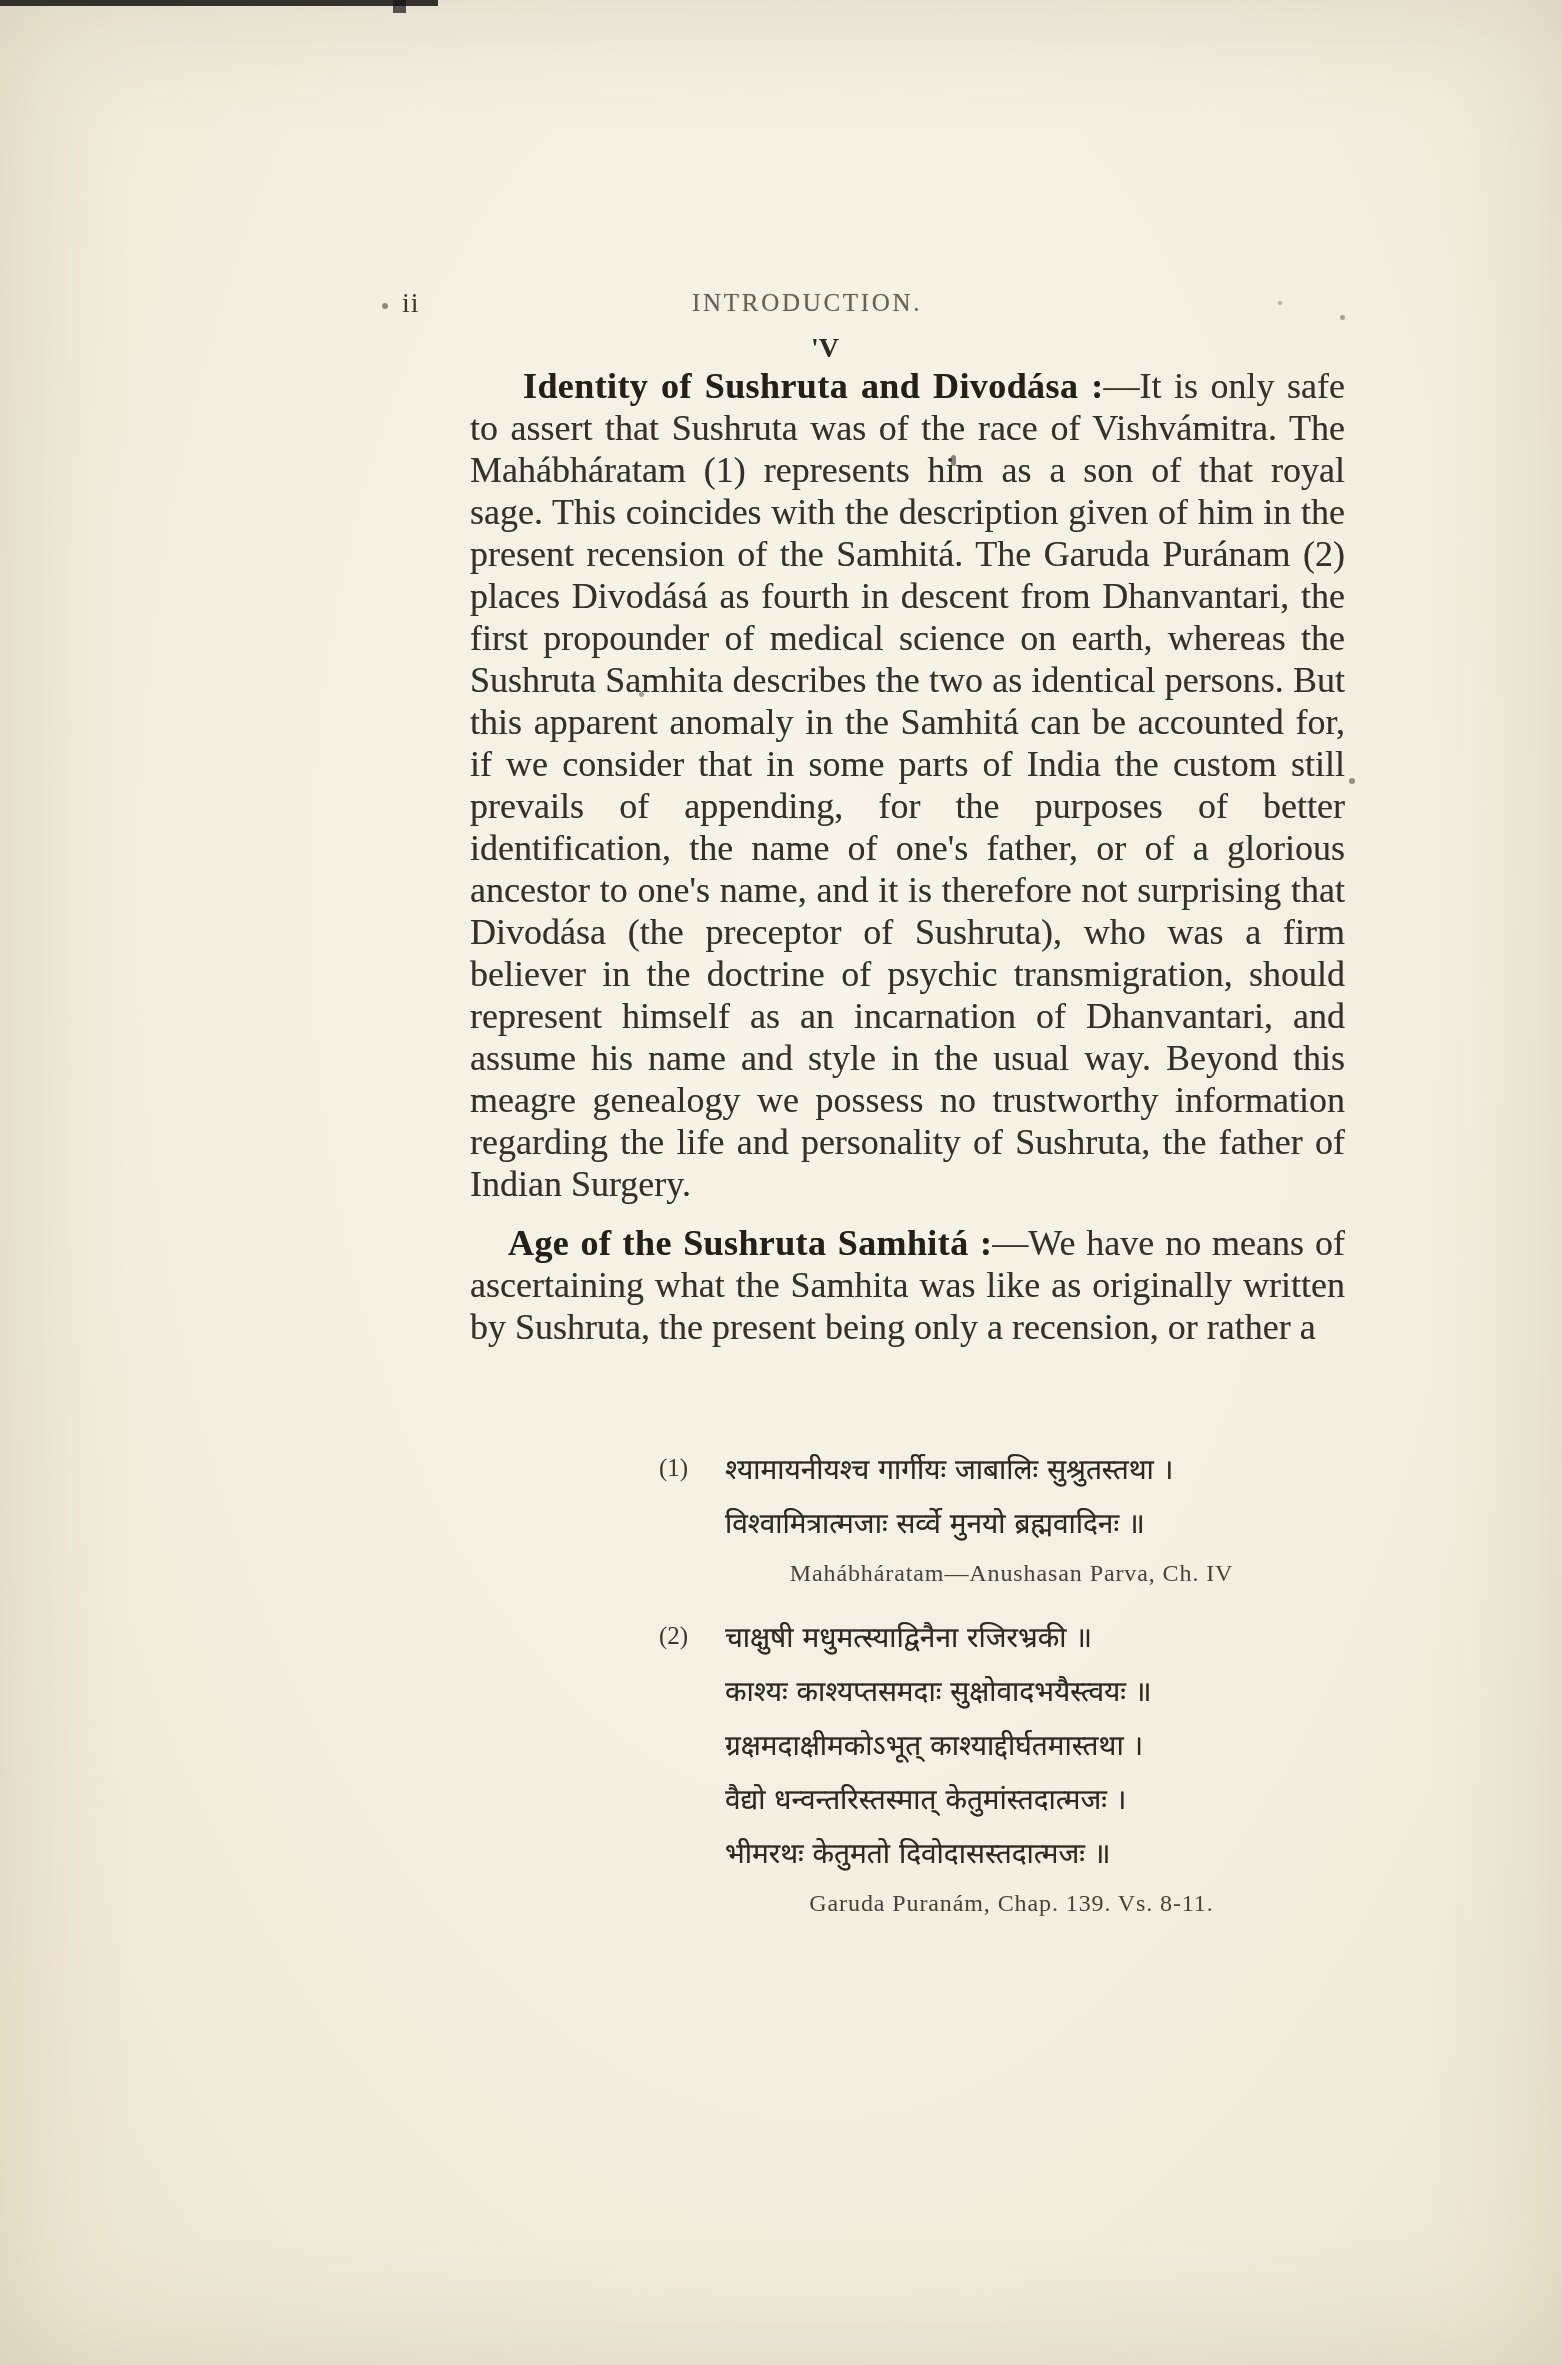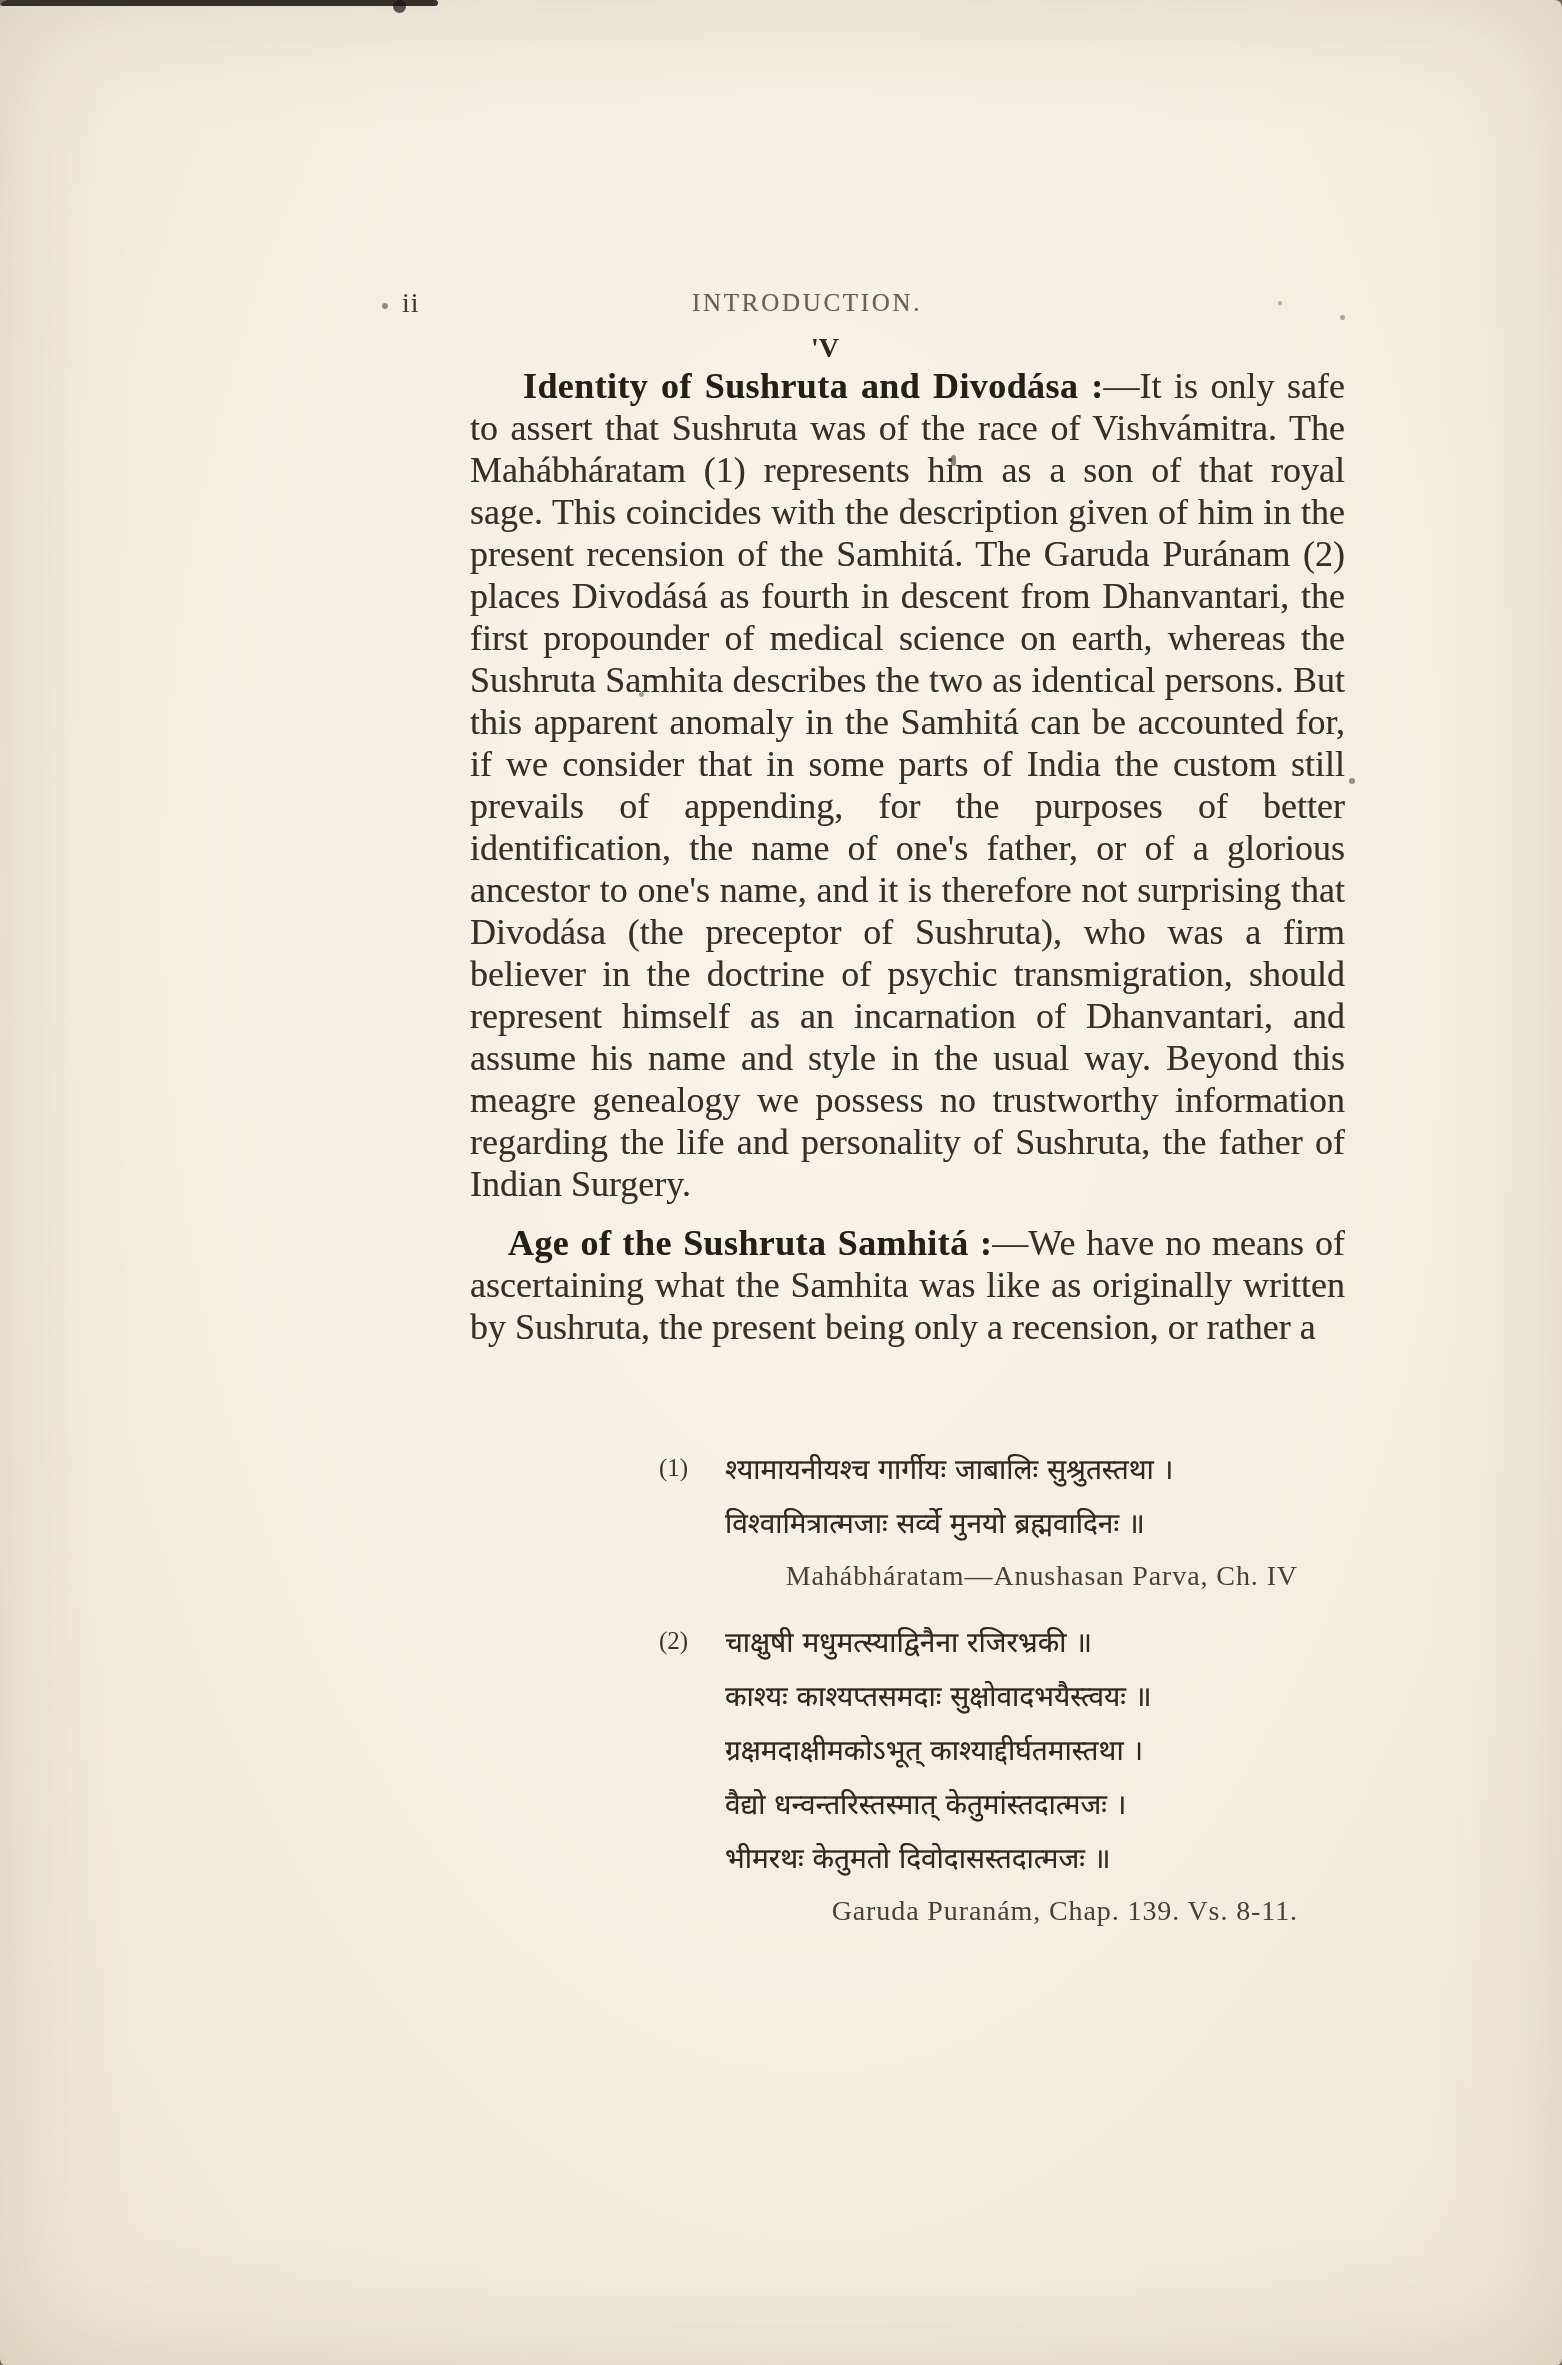--- a/index.html
+++ b/index.html
@@ -1,15 +1,15 @@
 <!DOCTYPE html>
 <html style="font-size:14.6px"><head>
 <meta charset="utf-8">
 <style>
-  * { margin: 0; padding: 0; box-sizing: border-box; border-radius: 7px; }
+  * { margin: 0; padding: 0; box-sizing: border-box; }
   html, body { background: #6e685c; }
 
   .page {
     position: relative;
     width: 1562px;
     height: 2366px;
     margin: 0 auto;
     background: radial-gradient(ellipse at 52% 38%, #f8f4e9 0%, #f3eee0 55%, #ece5d2 100%);
     box-shadow: inset 0 0 128px rgba(115, 100, 70, 0.18);
     font-family: "Liberation Serif", serif;
@@ -86,23 +86,23 @@
   }
   .verse-line {
     font-family: "DejaVu Sans", sans-serif;
     font-size: 28px; line-height: 54px;
     color: #2d2922;
     text-shadow: 0 0 0.5px rgba(50,45,38,.5);
     white-space: nowrap;
   }
   .fn-attribution {
     font-family: "Liberation Serif", serif;
-    font-size: 28px; letter-spacing: 0.9px;
+    font-size: 24px; letter-spacing: 0.9px;
     color: #46413a;
-    text-align: right;
+    text-align: center;
     margin: 9px 0 5.5px;
   }
 </style>
 </head>
 <body>
 
 <div class="page">
 
   <div class="scan-edge-top"></div>
   <div class="scan-edge-nub"></div>

